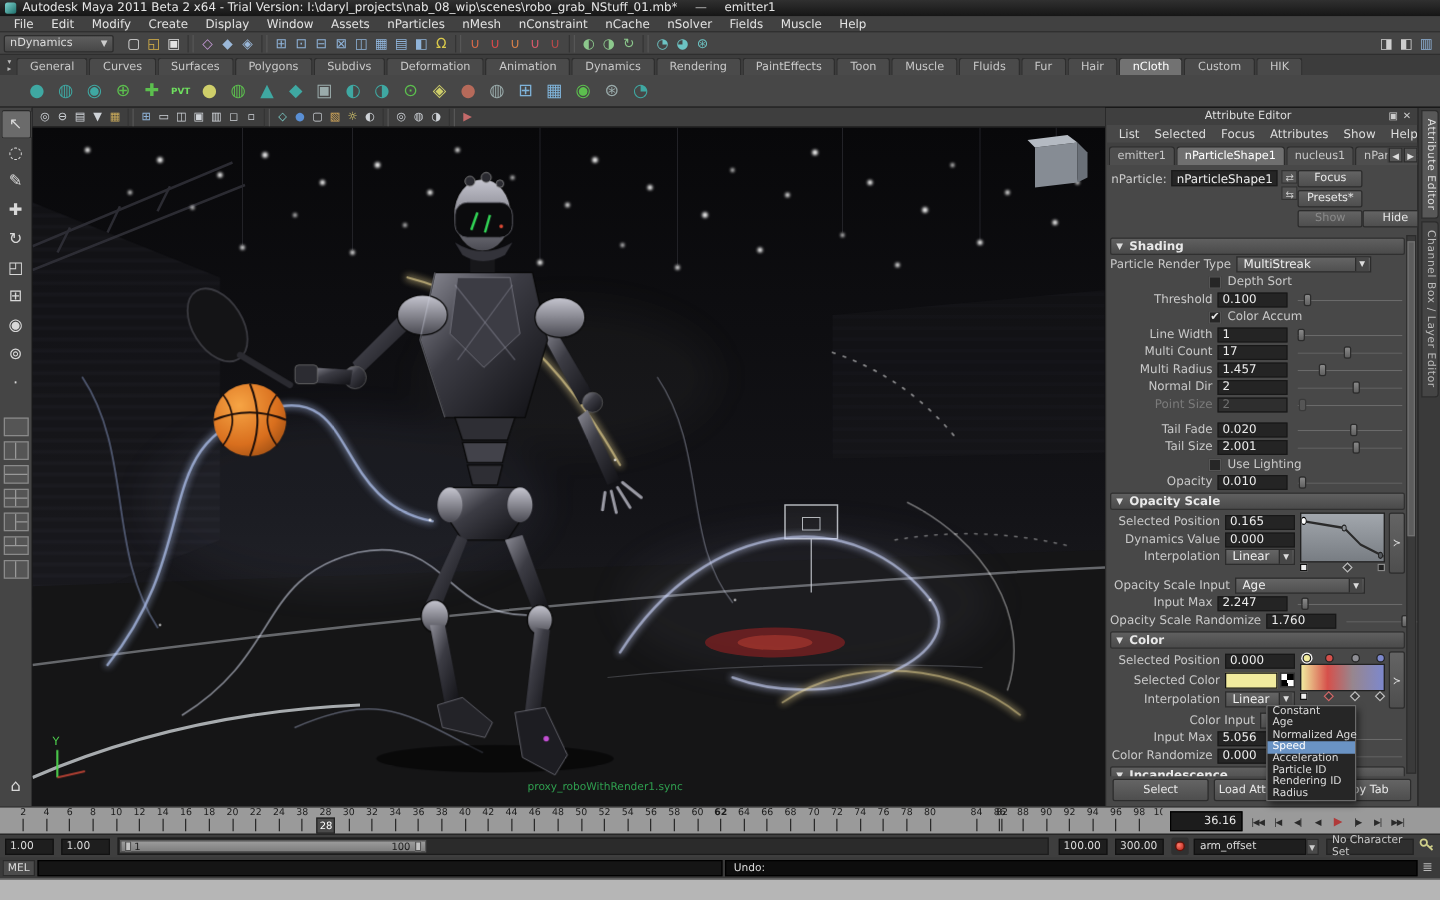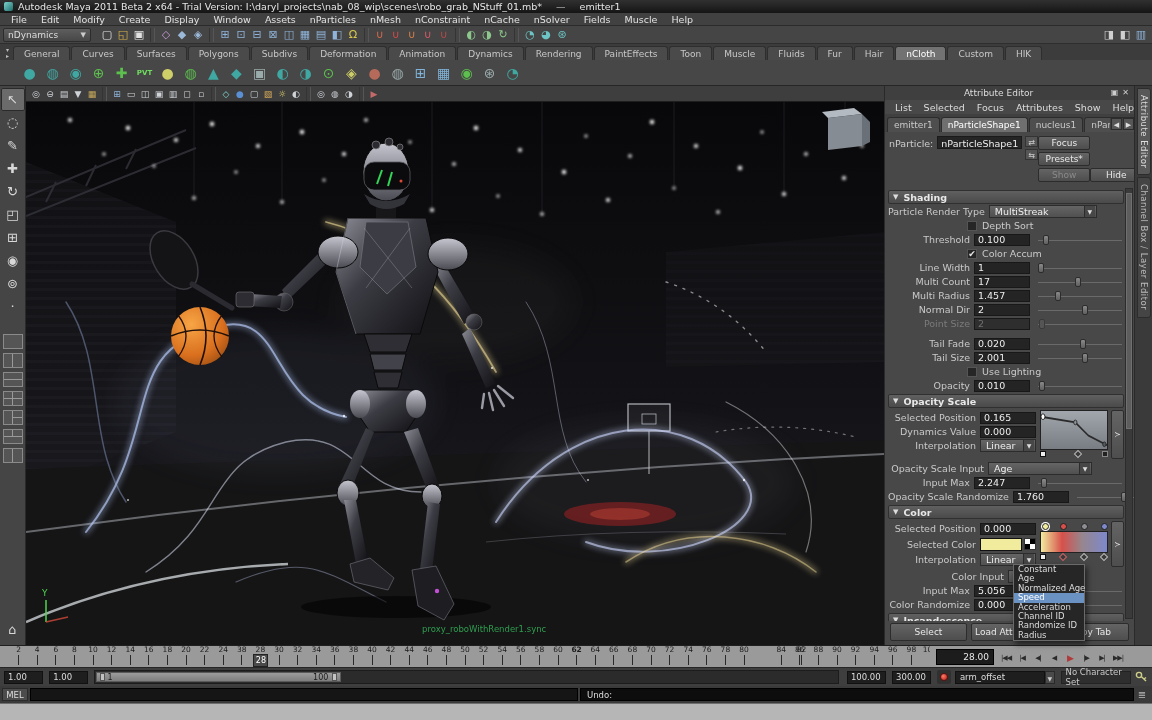--- a/index.html
+++ b/index.html
@@ -887,22 +887,22 @@
       <div class="vtab inactive">Channel Box / Layer Editor</div>
     </div>
   </div>
 
   <div class="float-menu" id="floatmenu">
       <div class="opt">Constant</div>
       <div class="opt">Age</div>
       <div class="opt">Normalized Age</div>
       <div class="opt sel">Speed</div>
       <div class="opt">Acceleration</div>
-      <div class="opt">Channel ID</div>
-      <div class="opt">Randomize ID</div>
+      <div class="opt">Particle ID</div>
+      <div class="opt">Rendering ID</div>
       <div class="opt">Radius</div>
     </div>
 
   <div class="timeslider">
     <div class="ticks" id="ticks">
         <div class="tick" style="left: 2%;">
           <span class="tnum">2</span>
           <span class="tmark"></span>
         </div>
         <div class="tick" style="left: 4%;">
@@ -1096,21 +1096,21 @@
         <div class="tick" style="left: 98%;">
           <span class="tnum">98</span>
           <span class="tmark"></span>
         </div>
         <div class="tick" style="left: 100%;">
           <span class="tnum">100</span>
           <span class="tmark"></span>
         </div>
         <div class="curmark" style="left: 28%;">28</div>
       </div>
-    <div class="curfield">28.00</div>
+    <div class="curfield">36.16</div>
     <div class="playback" id="playback">
         <span class="pb">|◀◀</span>
         <span class="pb">|◀</span>
         <span class="pb">◀|</span>
         <span class="pb">◀</span>
         <span class="pb play">▶</span>
         <span class="pb">|▶</span>
         <span class="pb">▶|</span>
         <span class="pb">▶▶|</span>
       </div>

